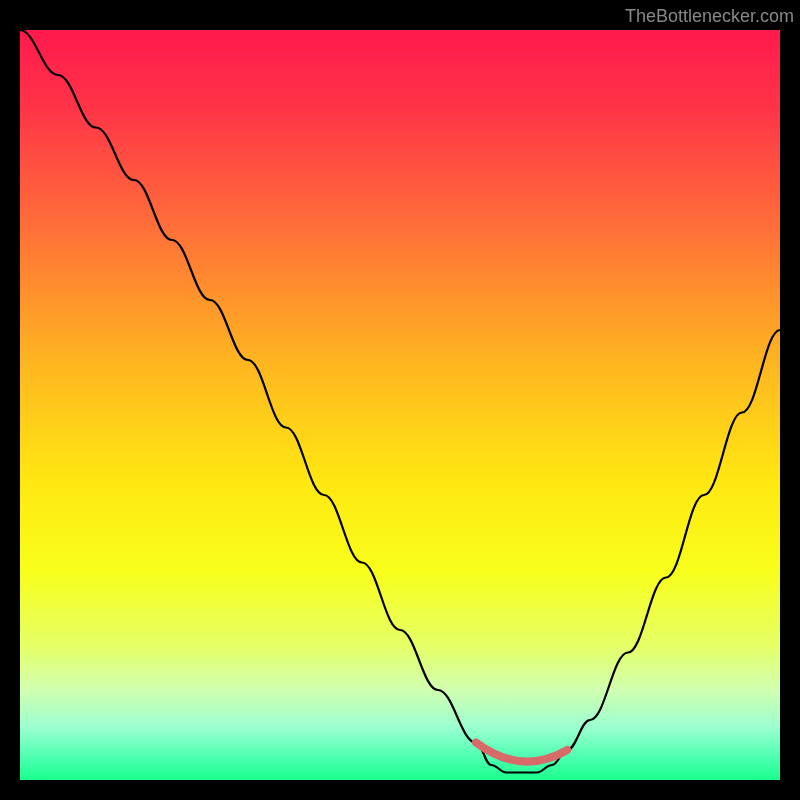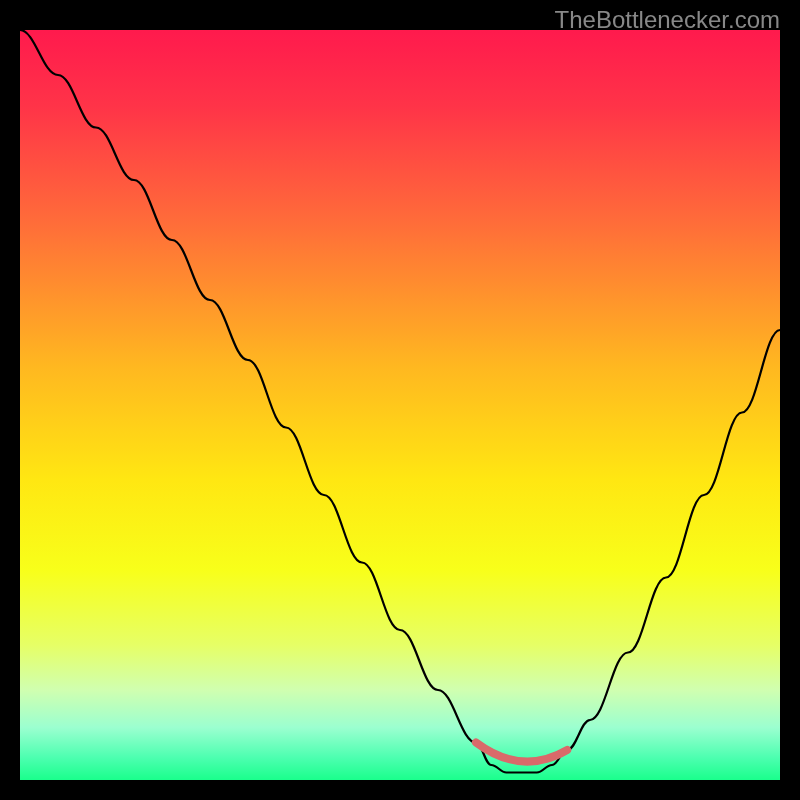--- a/index.html
+++ b/index.html
@@ -7,23 +7,23 @@
   body { background: #000; font-family: Arial, sans-serif; }
   .container {
     width: 800px;
     height: 800px;
     position: relative;
     background: #000;
   }
   .watermark {
     position: absolute;
     top: 6px;
-    right: 20px;
+    right: 6px;
     color: #888;
-    font-size: 24px;
+    font-size: 18px;
     font-weight: 500;
     z-index: 10;
   }
   .plot-area {
     position: absolute;
     left: 20px;
     top: 30px;
     width: 760px;
     height: 750px;
   }

